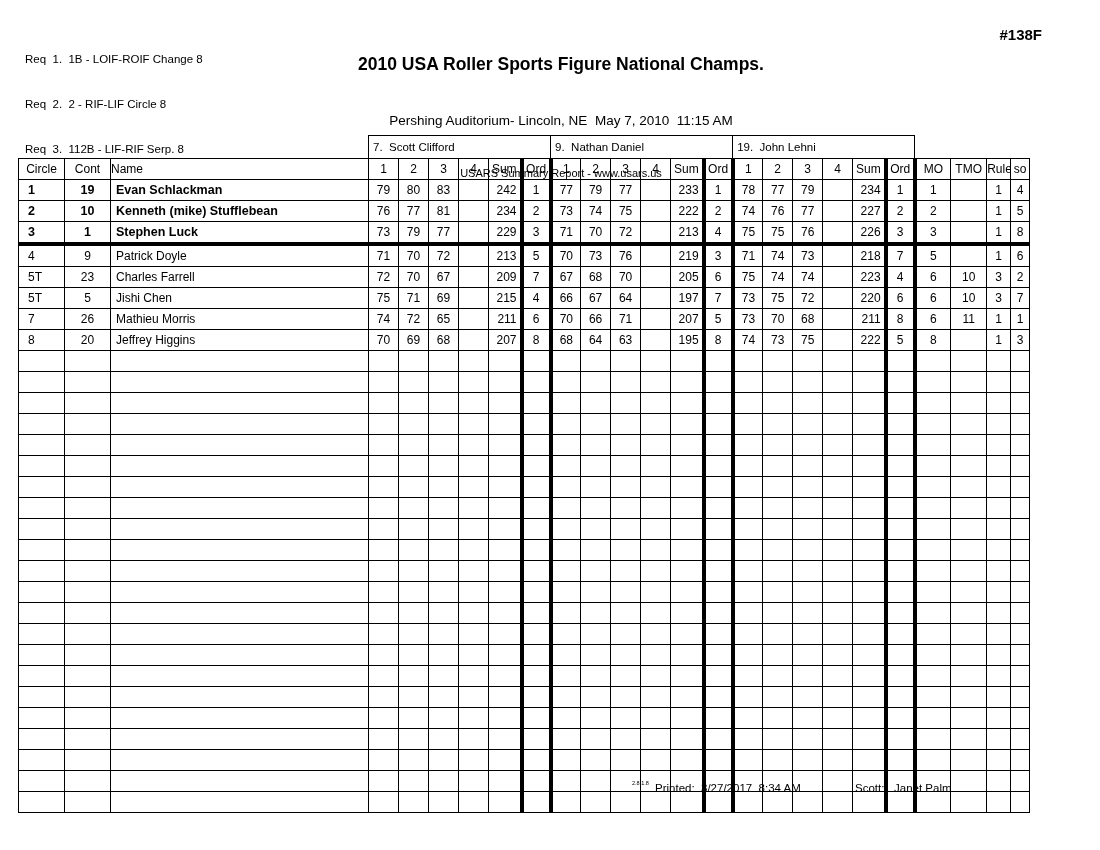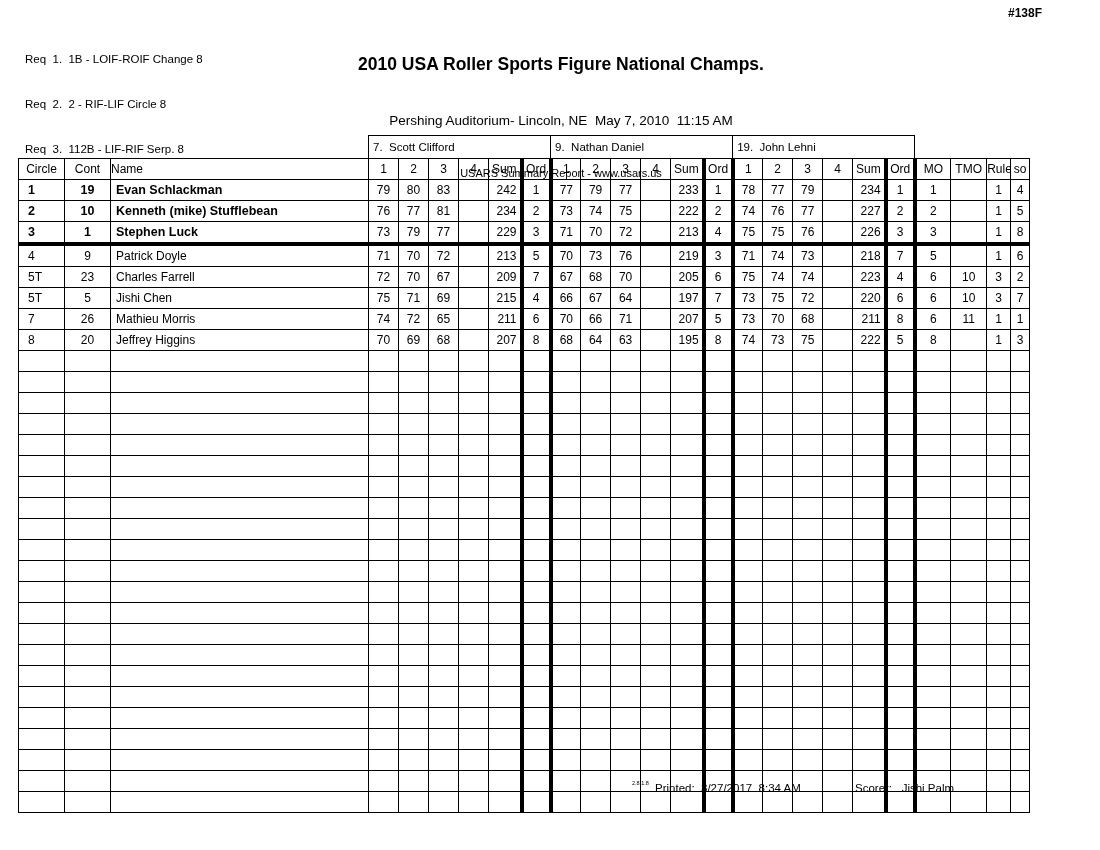--- a/index.html
+++ b/index.html
@@ -15,22 +15,22 @@
   }
   .title-block{
     position:absolute;left:11px;top:18px;width:1100px;
     text-align:center;white-space:pre;
   }
   .title-main{font-size:17.5px;font-weight:bold;}
   .title-venue{font-size:13.5px;margin-top:2px;}
   .title-event{font-size:18px;font-weight:bold;margin-top:3px;letter-spacing:.4px;}
   .title-report{font-size:11px;margin-top:3px;}
   .event-number{
-    position:absolute;right:58px;top:6px;
-    font-size:12px;font-weight:bold;
+    position:absolute;right:58px;top:26px;
+    font-size:15px;font-weight:bold;
   }
   table.results{
     position:absolute;left:18px;top:135px;
     border-collapse:collapse;table-layout:fixed;width:1011px;
   }
   .results th,.results td{
     border:1px solid #000;
     font-size:12px;font-weight:normal;
     height:20px;padding:0;overflow:hidden;white-space:nowrap;
   }
@@ -948,14 +948,14 @@
         <td class="tmo"></td>
         <td class="rule"></td>
         <td class="so"></td>
       </tr>
     </tbody>
 </table>
 
 <div class="footer">
   <span class="version">2.8.1.8</span>
   <span class="printed">Printed:  3/27/2017  8:34 AM</span>
-  <span class="scorer">Scorer:   Jishi Palm</span>
+  <span class="scorer">Scott:   Janet Palm</span>
 </div>
 
 </body></html>

